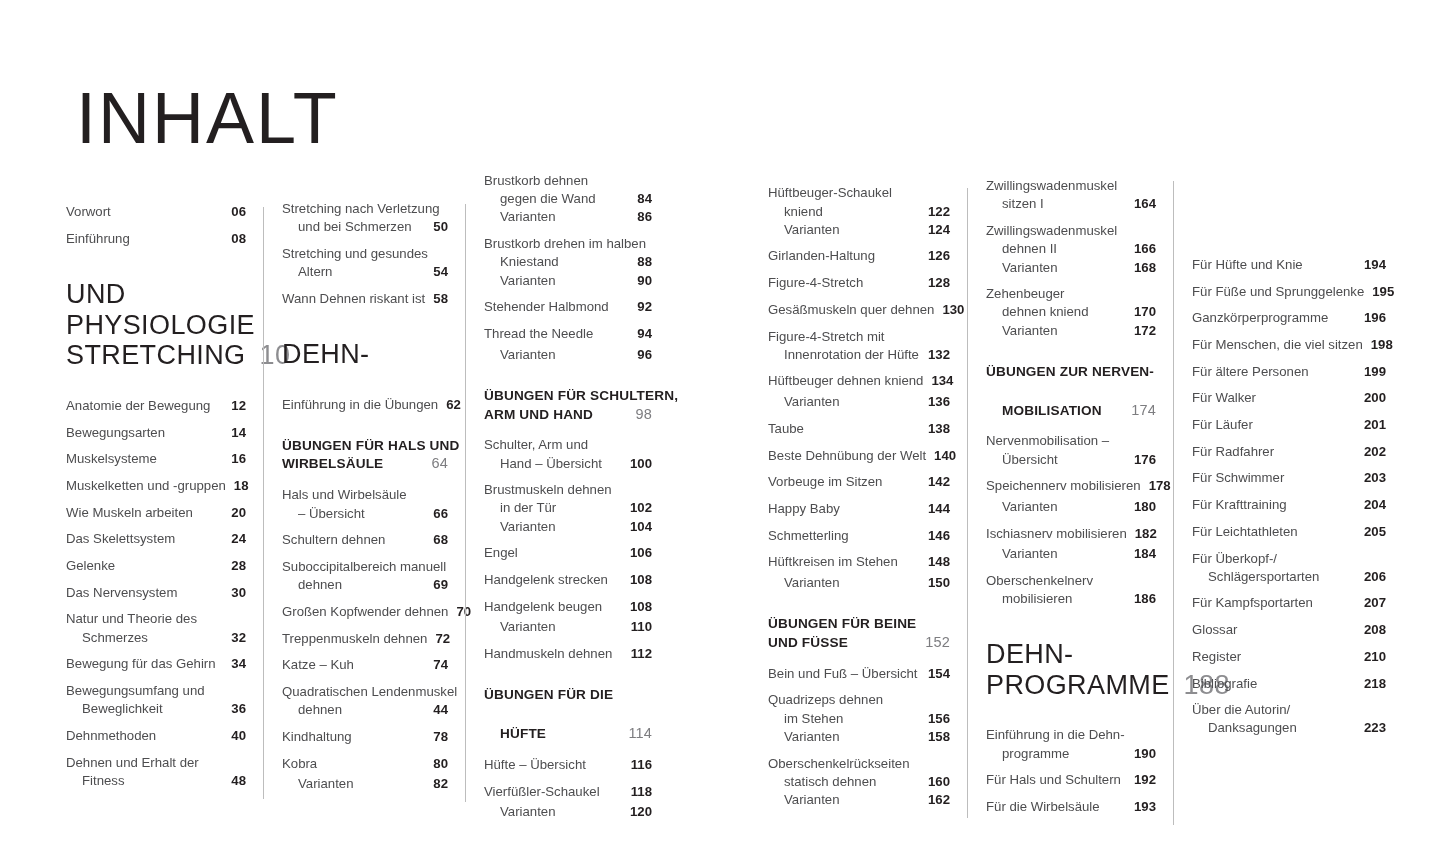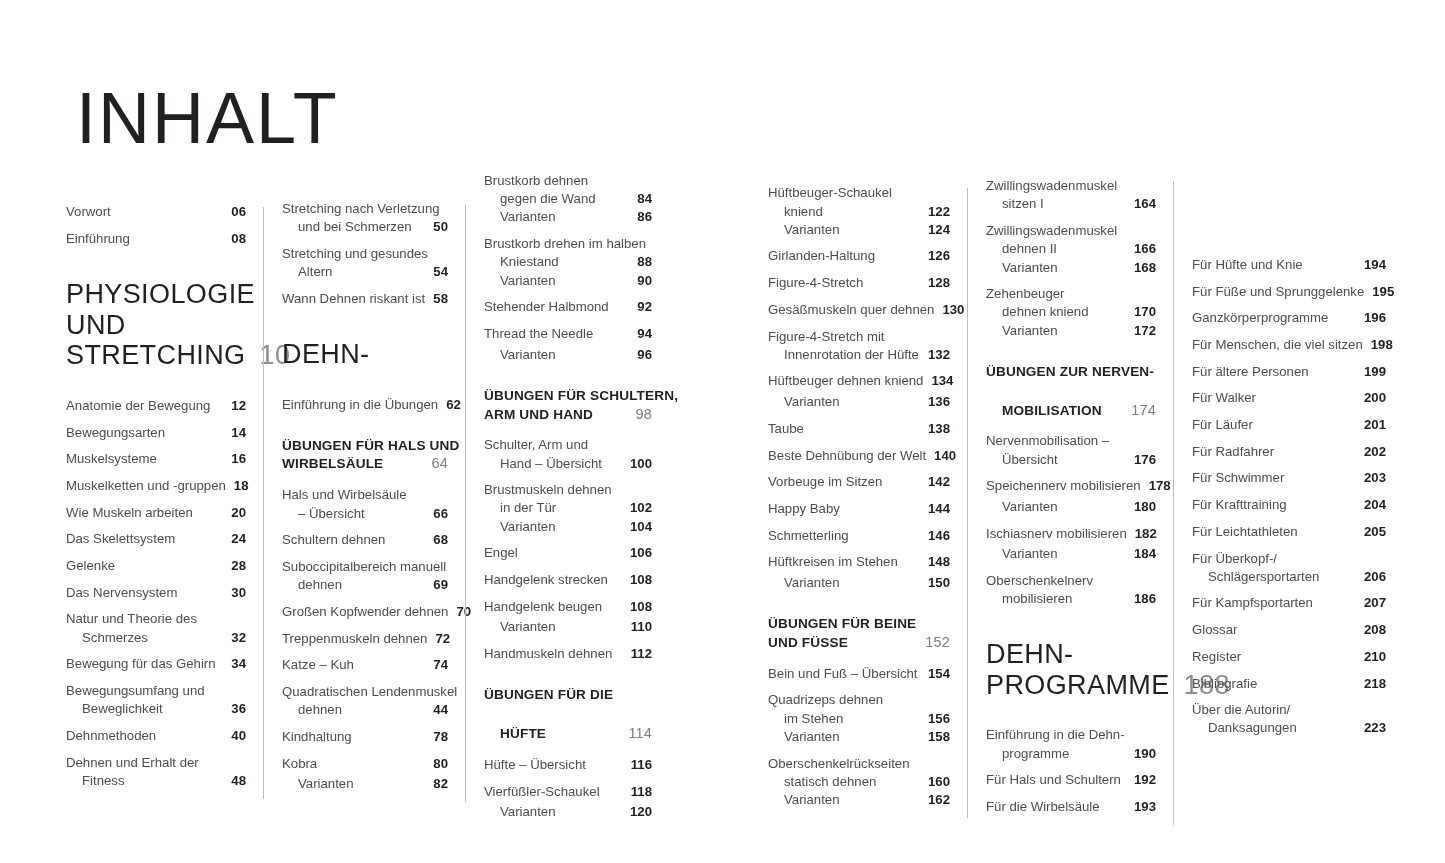--- a/index.html
+++ b/index.html
@@ -187,22 +187,22 @@
     <div class="col col-1 rule-right">
         <div class="entry">
           <span class="label">Vorwort</span>
           <span class="pg">06</span>
         </div>
         <div class="entry">
           <span class="label">Einführung</span>
           <span class="pg">08</span>
         </div>
         <div class="part">
+          <span class="l">UND</span>
           <span class="l">PHYSIOLOGIE</span>
-          <span class="l">UND</span>
           <span class="lastline">
             <span>STRETCHING</span>
             <span class="pg">10</span>
           </span>
         </div>
         <div class="entry">
           <span class="label">Anatomie der Bewegung</span>
           <span class="pg">12</span>
         </div>
         <div class="entry">

